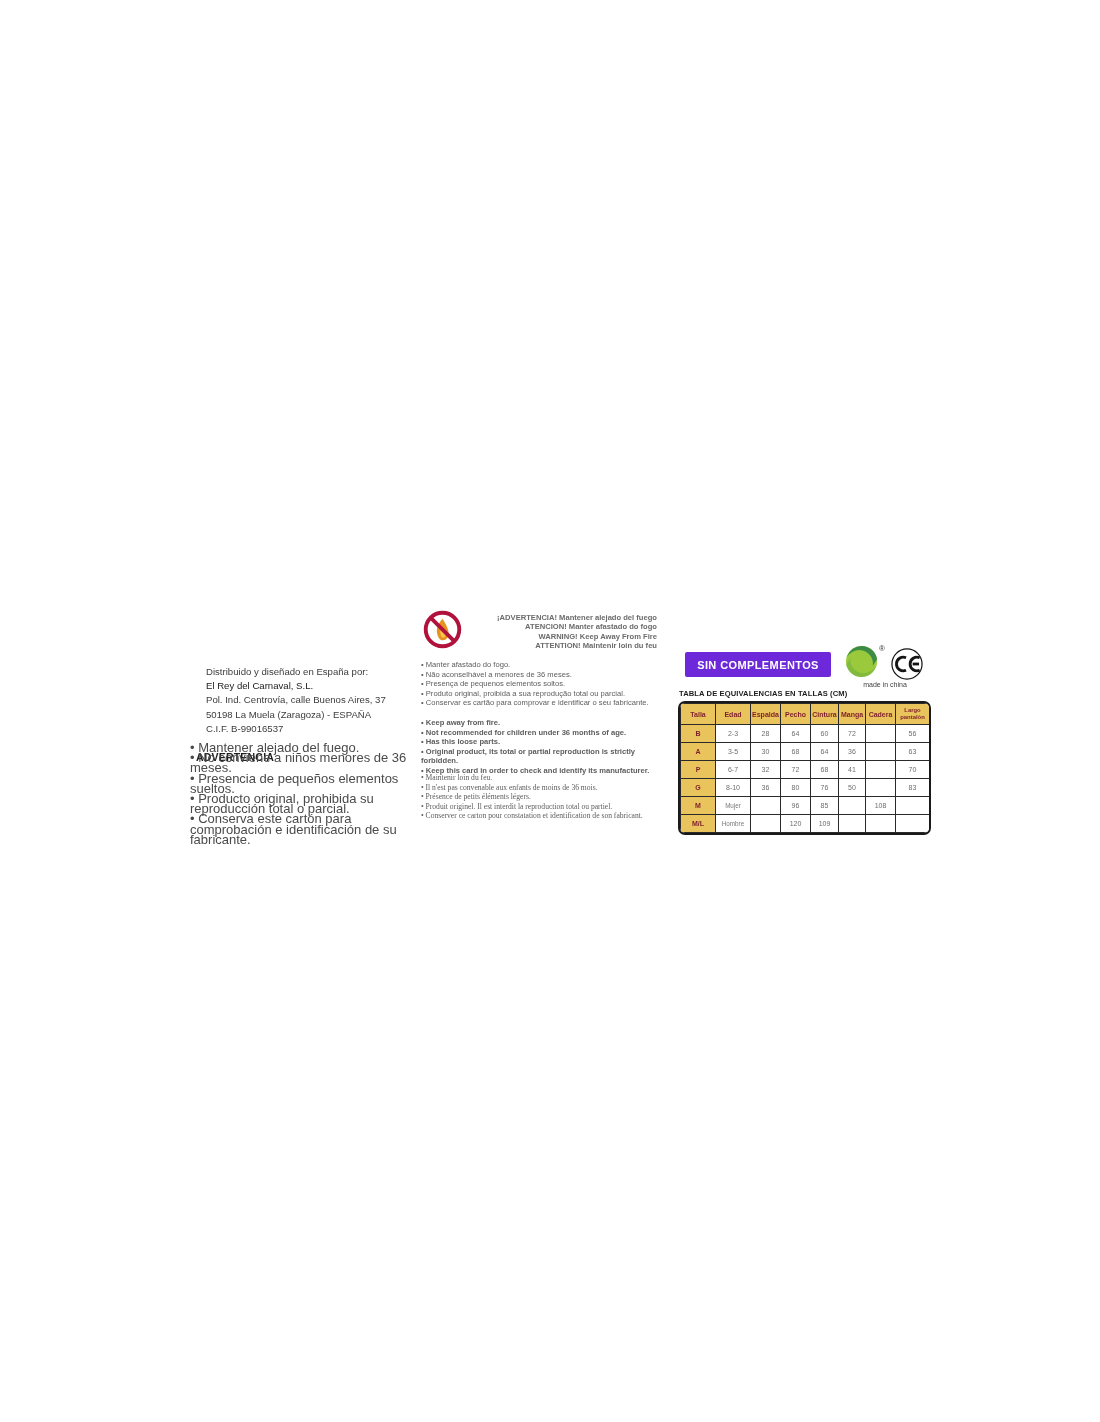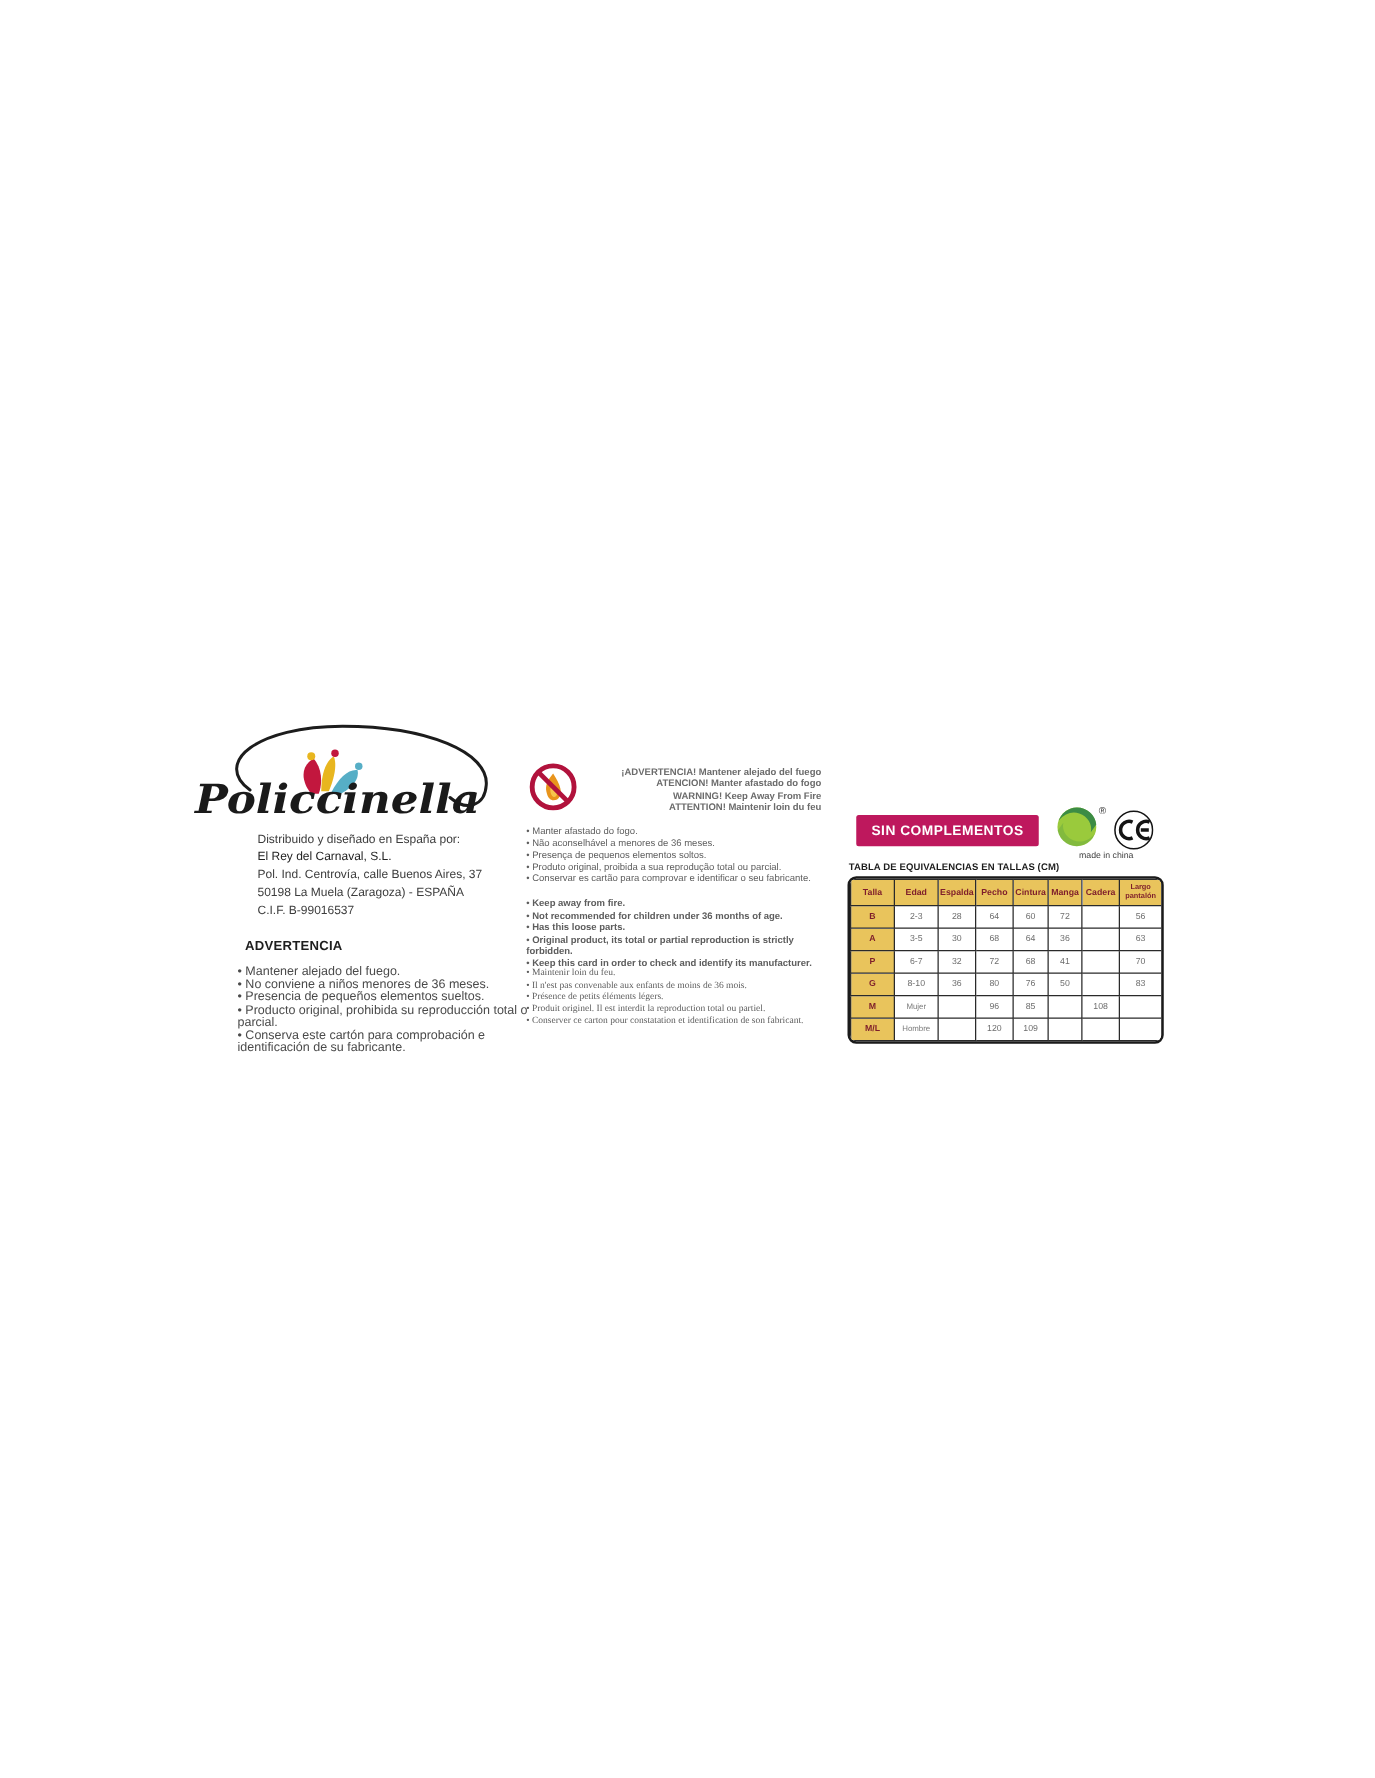--- a/index.html
+++ b/index.html
@@ -10,35 +10,35 @@
   .logo{position:absolute;left:148px;top:576px;width:252px;height:92px;}
 
   
   .distributor{position:absolute;left:206px;top:665px;width:240px;
                font-size:9.6px;line-height:14.2px;color:#3c3c3c;}
   .distributor .company{font-weight:normal;color:#222;}
 
   
   .adv-title{position:absolute;left:196px;top:751px;font-size:10.5px;font-weight:bold;
              color:#1e1e1e;letter-spacing:.2px;}
-  .adv-list{position:absolute;left:190px;top:773px;width:236px;margin:0;padding:0;
-            list-style:none;font-size:10px;line-height:10.2px;color:#4a4a4a;}
+  .adv-list{position:absolute;left:190px;top:743px;width:236px;margin:0;padding:0;
+            list-style:none;font-size:13px;line-height:10.2px;color:#4a4a4a;}
   .adv-list li::before{content:"• ";}
 
   
   .fire-icon{position:absolute;left:423px;top:610px;width:39px;height:39px;}
   .fire-text{position:absolute;left:467px;top:613px;width:190px;margin:0;padding:0;
              list-style:none;font-size:7.6px;line-height:9.3px;font-weight:bold;color:#6b6b6b;text-align:right;}
   .wlist{position:absolute;left:421px;width:234px;margin:0;padding:0;list-style:none;
          font-size:7.6px;line-height:9.55px;color:#5d5d5d;}
   .wlist li::before{content:"• ";}
   .wlist.pt{top:660px;} .wlist.en{top:718px;font-weight:bold;} .wlist.fr{top:773px;font-family:Liberation Serif, serif;}
 
   
-  .banner{position:absolute;left:685px;top:652px;width:146px;height:25px;background:#be185d;
+  .banner{position:absolute;left:685px;top:652px;width:146px;height:25px;background:#6d28d9;
           border-radius:2px;display:flex;align-items:center;justify-content:center;
           color:#fff;font-weight:bold;font-size:11px;letter-spacing:.4px;}
   .greendot{position:absolute;left:845px;top:645px;width:33px;height:33px;}
   .regmark{position:absolute;left:879px;top:644px;font-size:8px;color:#333;}
   .cemark{position:absolute;left:891px;top:648px;width:32px;height:32px;}
   .madein{position:absolute;left:843px;top:681px;width:84px;text-align:center;
           font-size:7px;color:#3f3f3f;}
   .table-title{position:absolute;left:679px;top:689px;font-size:7.6px;font-weight:bold;
                color:#1c1c1c;letter-spacing:.1px;}
 
@@ -52,37 +52,20 @@
   table.sizes thead th:last-child{font-size:5.9px;line-height:1.15;}
   table.sizes tbody td{height:17px;color:#6e6e6e;font-size:7px;background:#fff;}
   table.sizes tbody td:first-child{background:#E9C45C;color:#7E1E2B;font-weight:bold;}
   table.sizes tbody tr:nth-child(n+5) td:nth-child(2){font-size:6.3px;color:#7a7a7a;}
 </style>
 </head>
 <body>
 
 <div class="page">
 
-  <div class="logo">
-    <svg width="252" height="92" viewBox="0 0 252 92">
-
-      <path d="M 52 56 C 22 34 58 5 126 5 C 194 5 243 26 241 52 C 240 68 226 74 212 62" fill="none" stroke="#1c1c1c" stroke-width="2.4" stroke-linecap="round"></path>
-
-      <g transform="translate(86,26)">
-        <path d="M15 33 C 6 22 7 10 17 5 C 24 13 24 25 21 33 Z" fill="#C2173E"></path>
-        <path d="M23 31 C 23 16 27 7 33 3 C 36 10 33 22 29 31 Z" fill="#E8B61F"></path>
-        <path d="M31 32 C 37 20 45 13 52 14 C 54 22 46 30 36 34 Z" fill="#56AEC6"></path>
-        <circle cx="15" cy="3" r="3.2" fill="#E8B61F"></circle>
-        <circle cx="34" cy="0.5" r="3.0" fill="#C2173E"></circle>
-        <circle cx="53" cy="11" r="3.0" fill="#56AEC6"></circle>
-      </g>
-
-      <text x="8" y="74" font-family="DejaVu Serif, serif" font-style="italic" font-weight="bold" font-size="32" fill="#1a1a1a" textLength="228" lengthAdjust="spacingAndGlyphs">Policcinella</text>
-    </svg>
-  </div>
 
   <div class="distributor">
     <div>Distribuido y diseñado en España por:</div>
     <div class="company">El Rey del Carnaval, S.L.</div>
     <div>Pol. Ind. Centrovía, calle Buenos Aires, 37</div>
     <div>50198 La Muela (Zaragoza) - ESPAÑA</div>
     <div>C.I.F. B-99016537</div>
   </div>
 
   <div class="adv-title">ADVERTENCIA</div>

